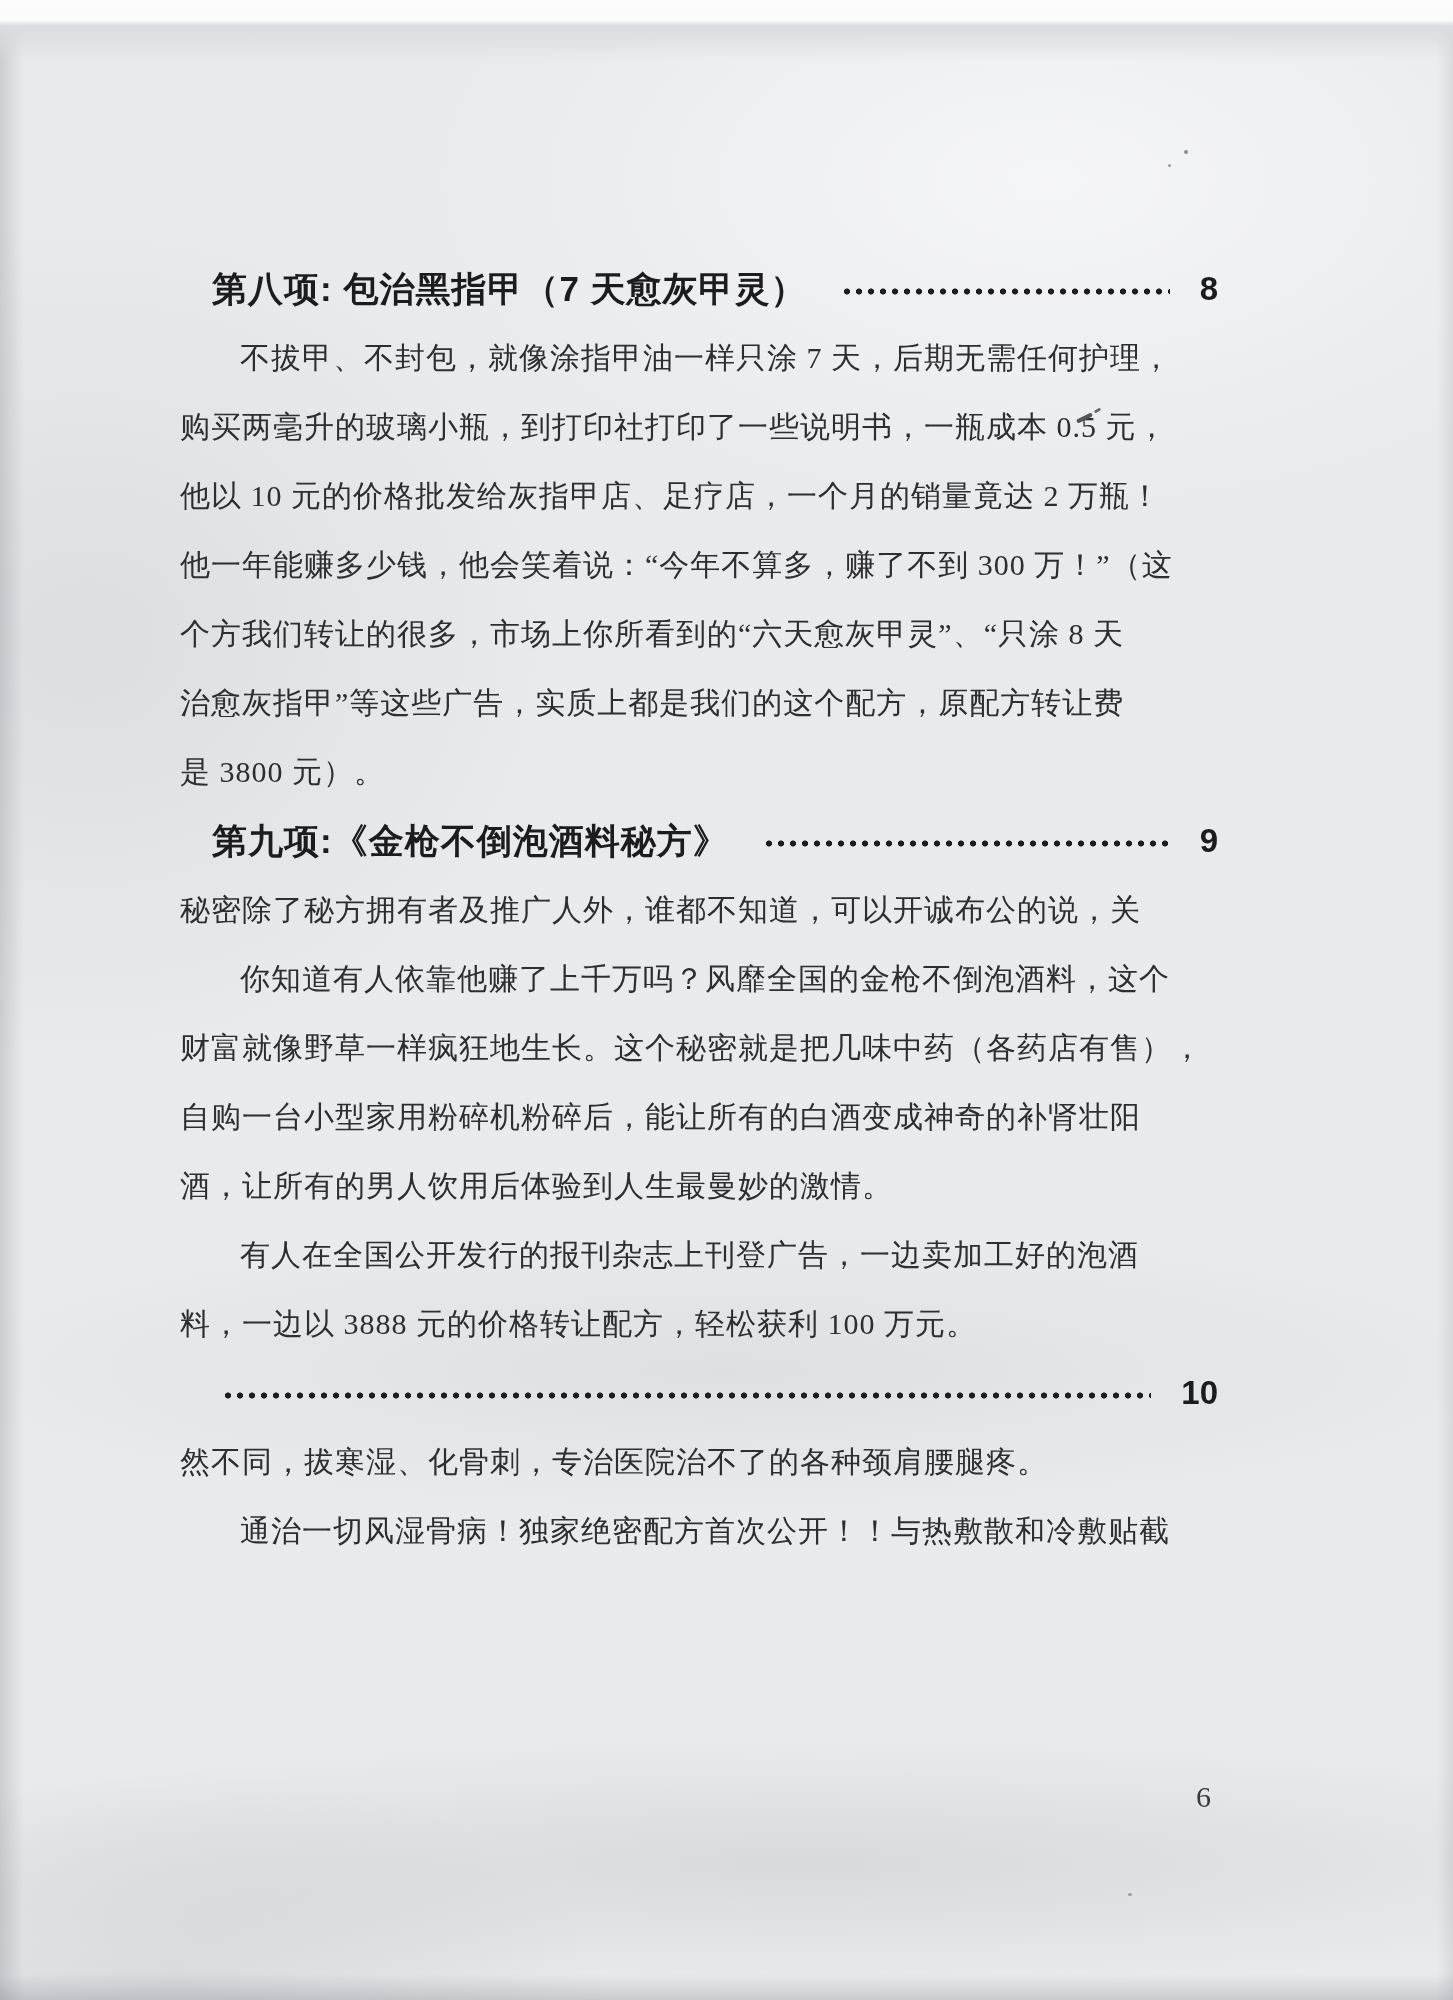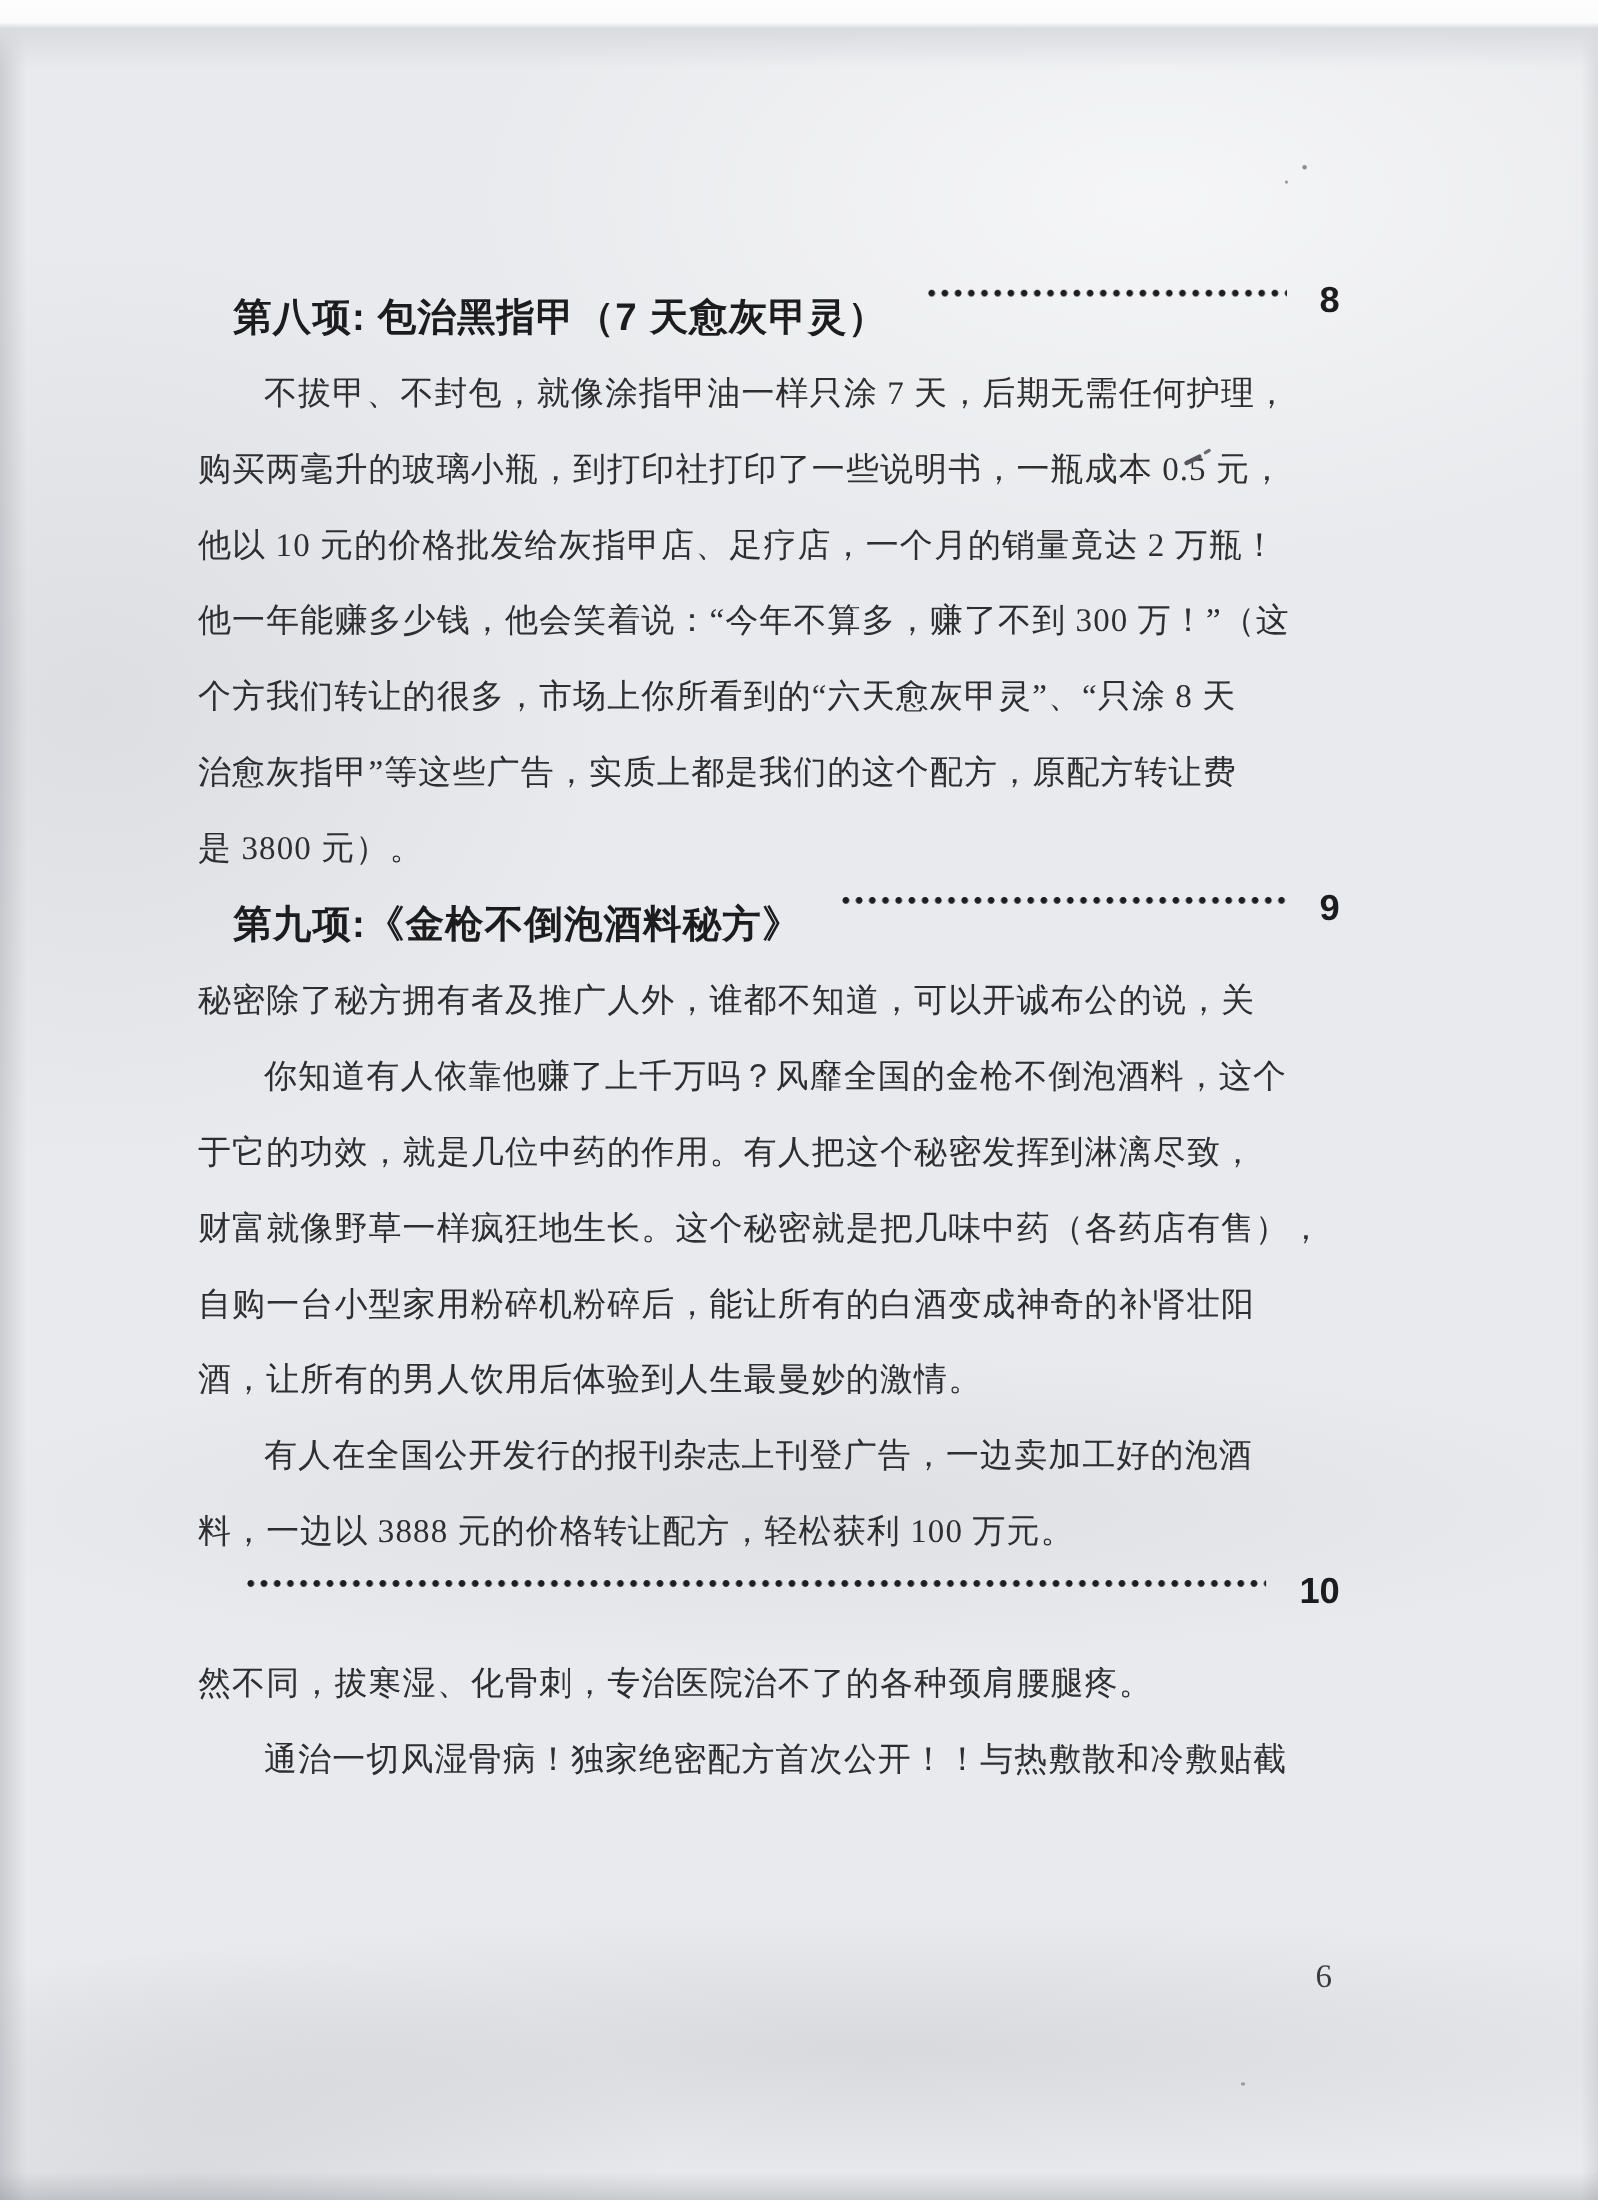--- a/index.html
+++ b/index.html
@@ -29,21 +29,21 @@
   }
   .line{
     height:69px;line-height:69px;
     font-size:30px;
     letter-spacing:1px;
     white-space:nowrap;
     color:#2e2e30;
   }
   .line.indent{text-indent:2em;}
   .heading{
-    display:flex;
+    display:flex;align-items:center;
     height:69px;
     width:1038px;
     padding-left:2em;
     box-sizing:border-box;
     font-family:"Liberation Sans","DejaVu Sans",sans-serif;
     font-weight:700;
     color:#1c1c1e;
     gap:24px;
   }
   .h-label{
@@ -98,21 +98,20 @@
     <div class="line">治愈灰指甲”等这些广告，实质上都是我们的这个配方，原配方转让费</div>
     <div class="line">是 3800 元）。</div>
 
     <div class="heading">
       <span class="h-label">第九项:《金枪不倒泡酒料秘方》</span>
       <span class="leader"></span>
       <span class="h-page">9</span>
     </div>
     <div class="line">秘密除了秘方拥有者及推广人外，谁都不知道，可以开诚布公的说，关</div>
     <div class="line indent">你知道有人依靠他赚了上千万吗？风靡全国的金枪不倒泡酒料，这个</div>
-    <div class="line">于它的功效，就是几位中药的作用。有人把这个秘密发挥到淋漓尽致，</div>
     <div class="line">财富就像野草一样疯狂地生长。这个秘密就是把几味中药（各药店有售），</div>
     <div class="line">自购一台小型家用粉碎机粉碎后，能让所有的白酒变成神奇的补肾壮阳</div>
     <div class="line">酒，让所有的男人饮用后体验到人生最曼妙的激情。</div>
     <div class="line indent">有人在全国公开发行的报刊杂志上刊登广告，一边卖加工好的泡酒</div>
     <div class="line">料，一边以 3888 元的价格转让配方，轻松获利 100 万元。</div>
 
     <div class="heading">
       <span class="leader"></span>
       <span class="h-page">10</span>
     </div>

